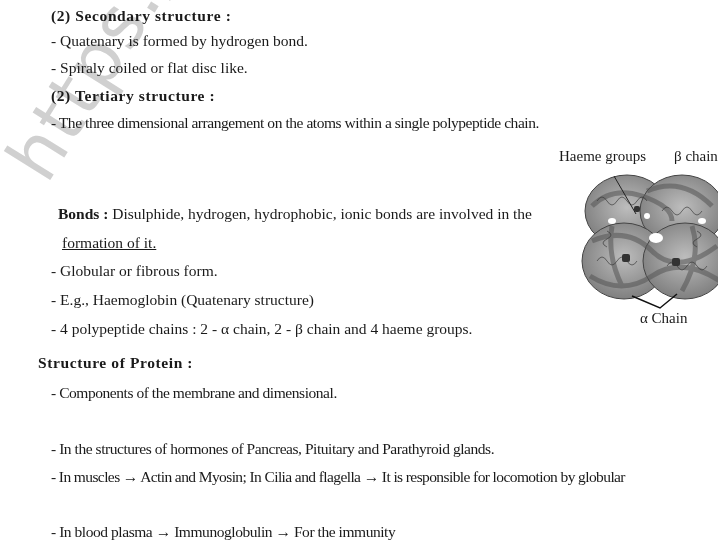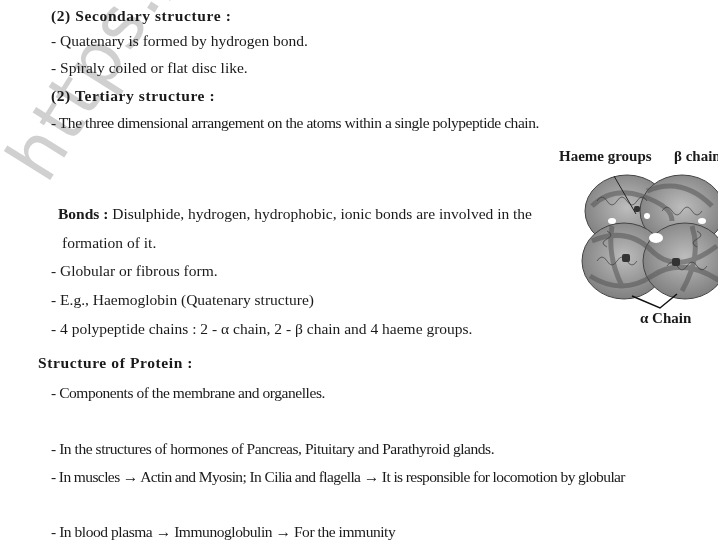--- a/index.html
+++ b/index.html
@@ -14,44 +14,44 @@
   b { font-weight: bold; }
   .watermark {
     position: absolute; left: -10px; top: 150px;
     font-family: "DejaVu Sans", "Liberation Sans", sans-serif;
     font-size: 72px; color: #c8c8c8; opacity: 0.85;
     transform: rotate(-58deg); transform-origin: left top;
     white-space: nowrap; letter-spacing: 2px; z-index: 0; pointer-events: none;
   }
   .content { position: absolute; inset: 0; z-index: 1; margin-left: 32px; }
   .fig { position: absolute; left: 520px; top: 146px; width: 198px; height: 190px; }
-  .fig-label { position: absolute; font-size: 15px; white-space: nowrap; font-weight: bold; }
+  .fig-label { position: absolute; font-size: 15px; white-space: nowrap; }
 </style>
 </head>
 <body>
 
 <div class="watermark">https://www.stud</div>
 
 <div class="content">
 
   <div class="line heading" style="left:19px; top:7px;">(2)  Secondary  structure  :</div>
   <div class="line" style="left:19px; top:32px;">-  Quatenary is formed by hydrogen bond.</div>
   <div class="line" style="left:19px; top:59px;">-  Spiraly coiled or flat disc like.</div>
 
   <div class="line heading" style="left:19px; top:87px;">(2)  Tertiary  structure  :</div>
   <div class="line cond" style="left:19px; top:114px;">- The three dimensional arrangement on the atoms within a single polypeptide chain.</div>
 
   <div class="line" style="left:26px; top:205px;"><b>Bonds :</b><span> Disulphide, hydrogen, hydrophobic, ionic bonds are involved in the</span></div>
-  <div class="line" style="left:30px; top:234px;">formation of it.</div>
+  <div class="line" style="left:30px; top:234px;text-decoration:underline;">formation of it.</div>
   <div class="line" style="left:19px; top:262px;">-  Globular or fibrous form.</div>
   <div class="line" style="left:19px; top:291px;">-  E.g., Haemoglobin (Quatenary structure)</div>
   <div class="line" style="left:19px; top:320px;">- 4 polypeptide chains : 2  -  α  chain,  2  -  β  chain and 4 haeme groups.</div>
 
   <div class="line heading" style="left:6px; top:354px;">Structure  of  Protein  :</div>
-  <div class="line cond" style="left:19px; top:384px;">- Components of the membrane and organelles.</div>
+  <div class="line cond" style="left:19px; top:384px;">- Components of the membrane and dimensional.</div>
   <div class="line cond" style="left:19px; top:440px;">- In the structures of hormones of Pancreas, Pituitary and Parathyroid glands.</div>
   <div class="line cond2" style="left:19px; top:468px;">- In muscles → Actin and Myosin; In Cilia and flagella → It is responsible for locomotion by globular</div>
   <div class="line cond" style="left:19px; top:523px;">- In blood plasma → Immunoglobulin → For the immunity</div>
 
   <div class="fig">
     <div class="fig-label" style="left:7px; top:2px;">Haeme groups</div>
     <div class="fig-label" style="left:122px; top:2px;">β chain</div>
     <svg width="198" height="160" viewBox="0 0 198 160" style="position:absolute; left:0; top:20px;">
       <defs>
         <radialGradient id="g" cx="50%" cy="45%" r="60%">

